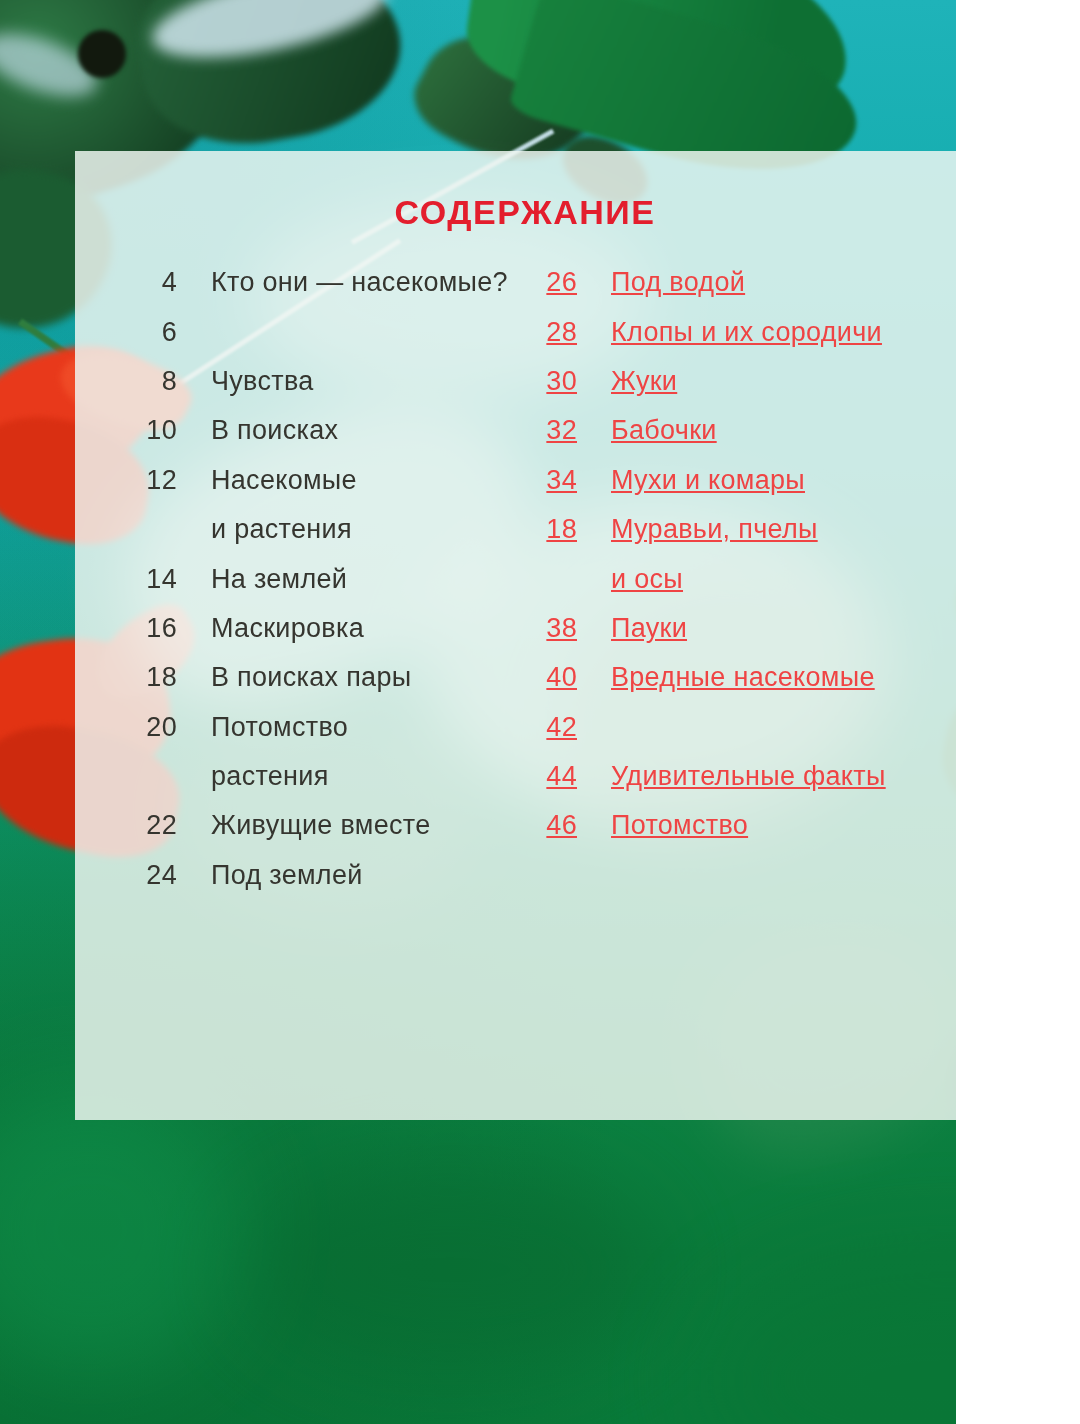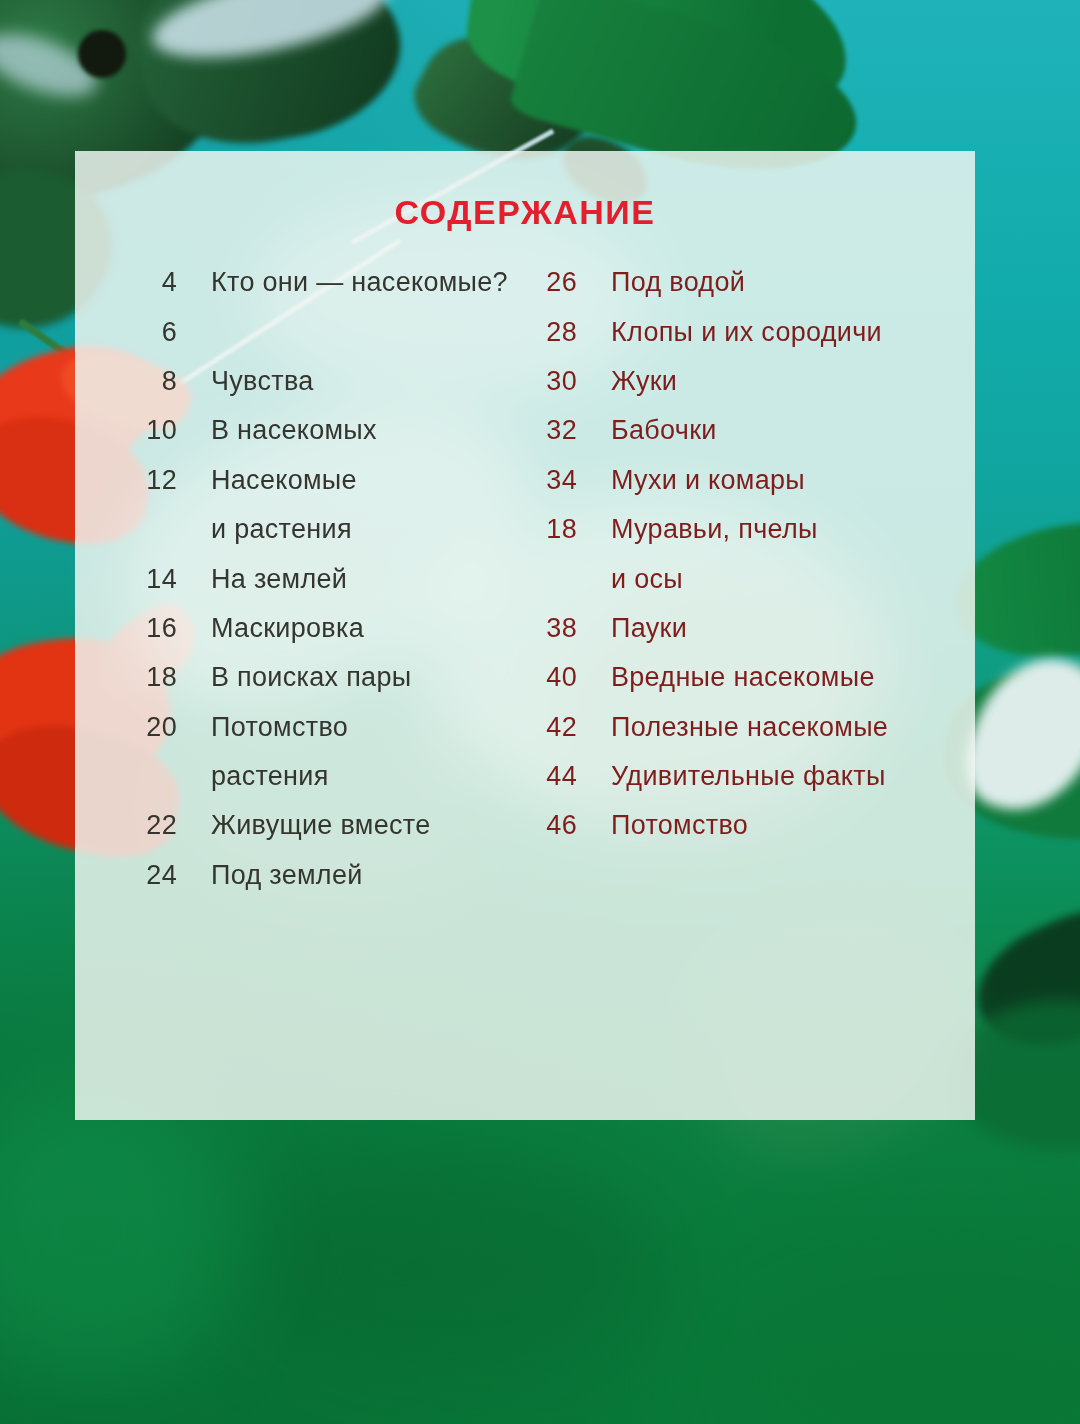--- a/index.html
+++ b/index.html
@@ -1,17 +1,17 @@
 <!DOCTYPE html>
 <html lang="ru"><head>
 <meta charset="utf-8">
 <style>
   html,body{margin:0;padding:0;background:#ffffff;}
   .stage{
-    position:relative;width:1080px;height:1424px;overflow:hidden;
+    position:relative;width:956px;height:1424px;overflow:hidden;
     font-family:"Liberation Sans", sans-serif;
   }
   
   .bg{
     position:absolute;inset:0;
     background:
       radial-gradient(ellipse at 8% 96%, rgba(6,92,42,.40), rgba(6,92,42,0) 45%),
       radial-gradient(ellipse at 2% 2%, rgba(9,110,120,.30), rgba(9,110,120,0) 40%),
       linear-gradient(to bottom,
         #1fb3b9 0%, #12abab 21%, #10a49d 35%, #0f9d85 46%,
@@ -94,21 +94,21 @@
         </div>
         <div class="toc-row">
           <span class="toc-num">6</span>
         </div>
         <div class="toc-row">
           <span class="toc-num">8</span>
           <span class="toc-label">Чувства</span>
         </div>
         <div class="toc-row">
           <span class="toc-num">10</span>
-          <span class="toc-label">В насекомых</span>
+          <span class="toc-label">В поисках</span>
         </div>
         <div class="toc-row">
           <span class="toc-num">12</span>
           <span class="toc-label">Насекомые</span>
         </div>
         <div class="toc-row">
           <span class="toc-num"></span>
           <span class="toc-label">и растения</span>
         </div>
         <div class="toc-row">
@@ -133,21 +133,21 @@
         </div>
         <div class="toc-row">
           <span class="toc-num">22</span>
           <span class="toc-label">Живущие вместе</span>
         </div>
         <div class="toc-row">
           <span class="toc-num">24</span>
           <span class="toc-label">Под землей</span>
         </div>
       </div>
-    <div class="toc-col col-right" style="color: #7f1d1d;">
+    <div class="toc-col col-right" style="color: #ef4444; text-decoration: underline;">
         <div class="toc-row">
           <span class="toc-num">26</span>
           <span class="toc-label">Под водой</span>
         </div>
         <div class="toc-row">
           <span class="toc-num">28</span>
           <span class="toc-label">Клопы и их сородичи</span>
         </div>
         <div class="toc-row">
           <span class="toc-num">30</span>
@@ -172,21 +172,20 @@
         <div class="toc-row">
           <span class="toc-num">38</span>
           <span class="toc-label">Пауки</span>
         </div>
         <div class="toc-row">
           <span class="toc-num">40</span>
           <span class="toc-label">Вредные насекомые</span>
         </div>
         <div class="toc-row">
           <span class="toc-num">42</span>
-          <span class="toc-label">Полезные насекомые</span>
         </div>
         <div class="toc-row">
           <span class="toc-num">44</span>
           <span class="toc-label">Удивительные факты</span>
         </div>
         <div class="toc-row">
           <span class="toc-num">46</span>
           <span class="toc-label">Потомство</span>
         </div>
       </div>

